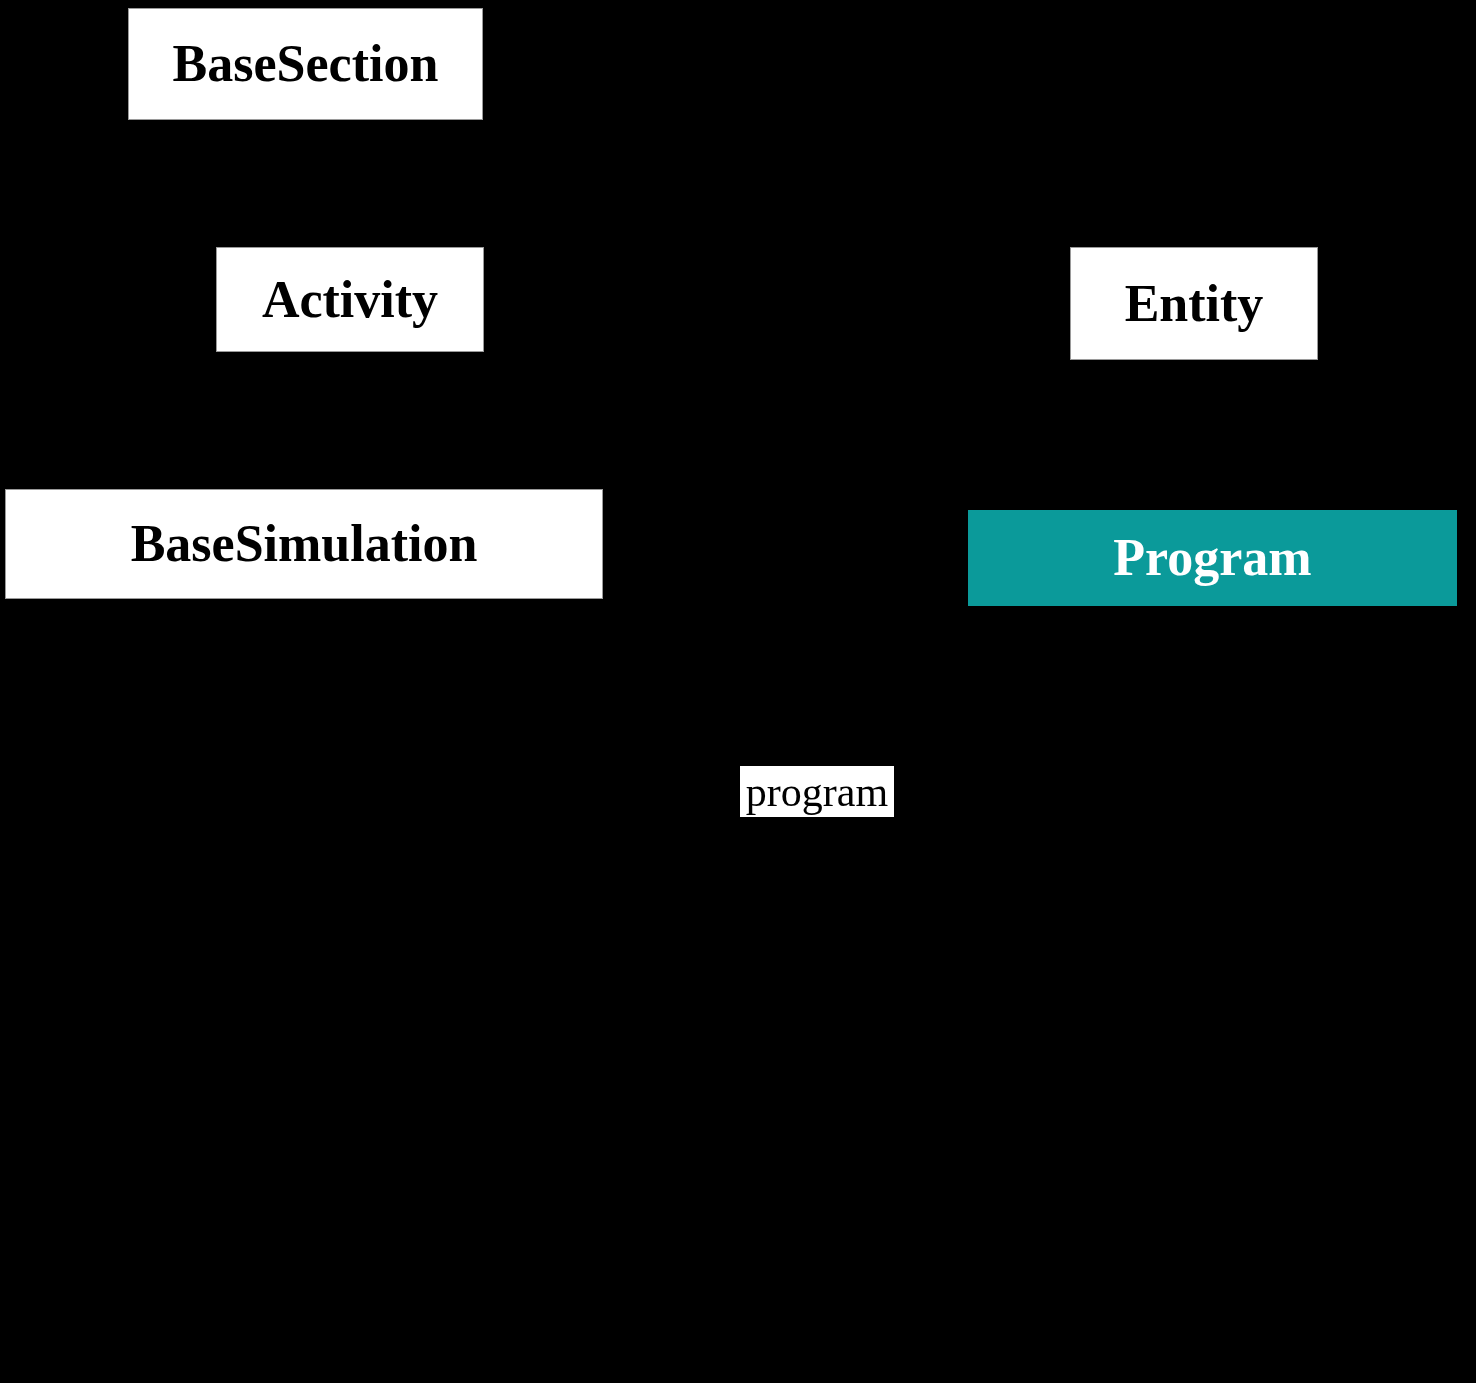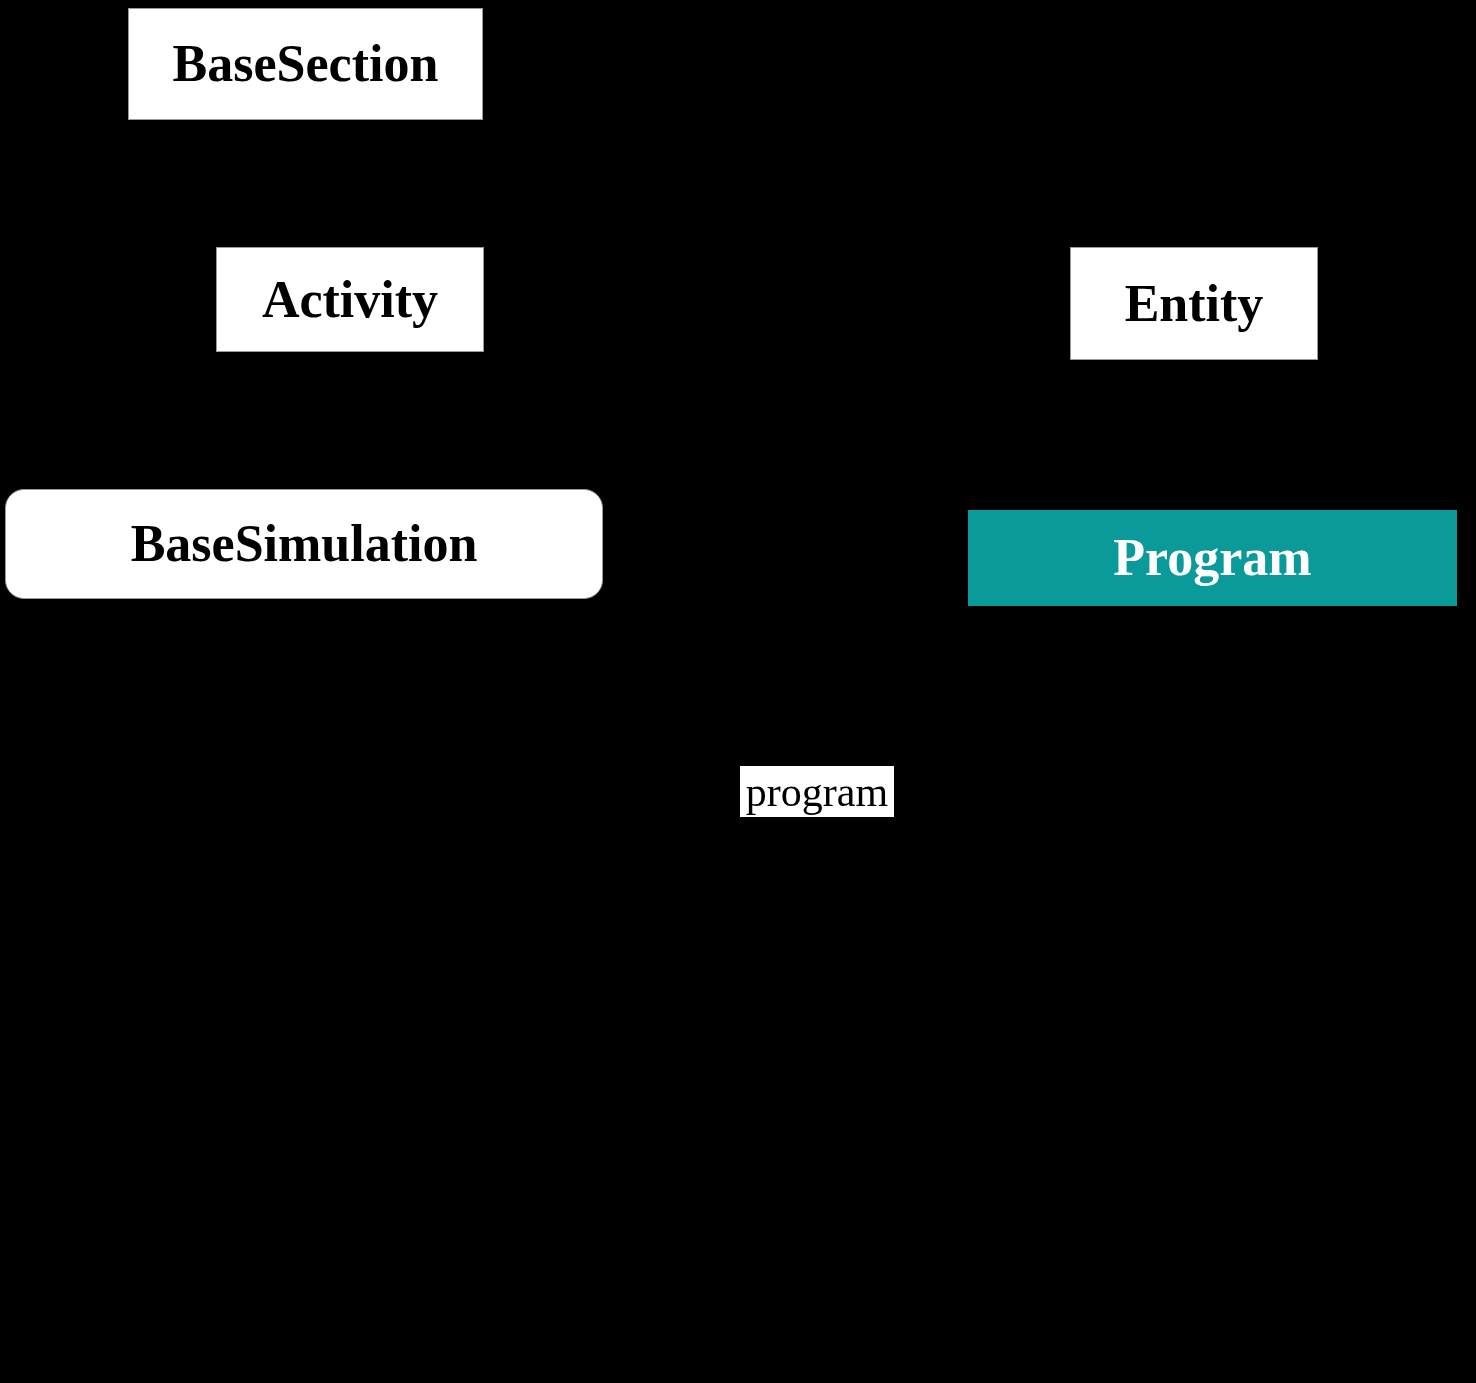--- a/index.html
+++ b/index.html
@@ -47,21 +47,21 @@
     font-weight: normal;
     display: flex;
     align-items: center;
     justify-content: center;
     line-height: 1;
     white-space: nowrap;
     user-select: none;
   }
   #n-basesection   { left:128px; top:8px;   width:355px; height:112px; font-size:52px; }
   #n-activity      { left:172px; top:247px; width:268px; height:105px; font-size:52px;margin-left:44px; }
-  #n-basesimulation{ left:5px;   top:489px; width:598px; height:110px; font-size:52px;border-radius:19px; }
+  #n-basesimulation{ left:5px;   top:489px; width:598px; height:110px; font-size:52px; }
   #n-entity        { left:1070px;top:247px; width:248px; height:113px; font-size:52px; }
   #n-program       { left:968px; top:510px; width:489px; height:96px;  font-size:52px; }
   #l-program       { left:740px; top:766px; width:154px; height:51px;  font-size:42px; }
   .edges { position:absolute; left:0; top:0; width:1476px; height:1383px; pointer-events:none; }
 </style>
 </head>
 <body>
 
 <div id="canvas">
 

